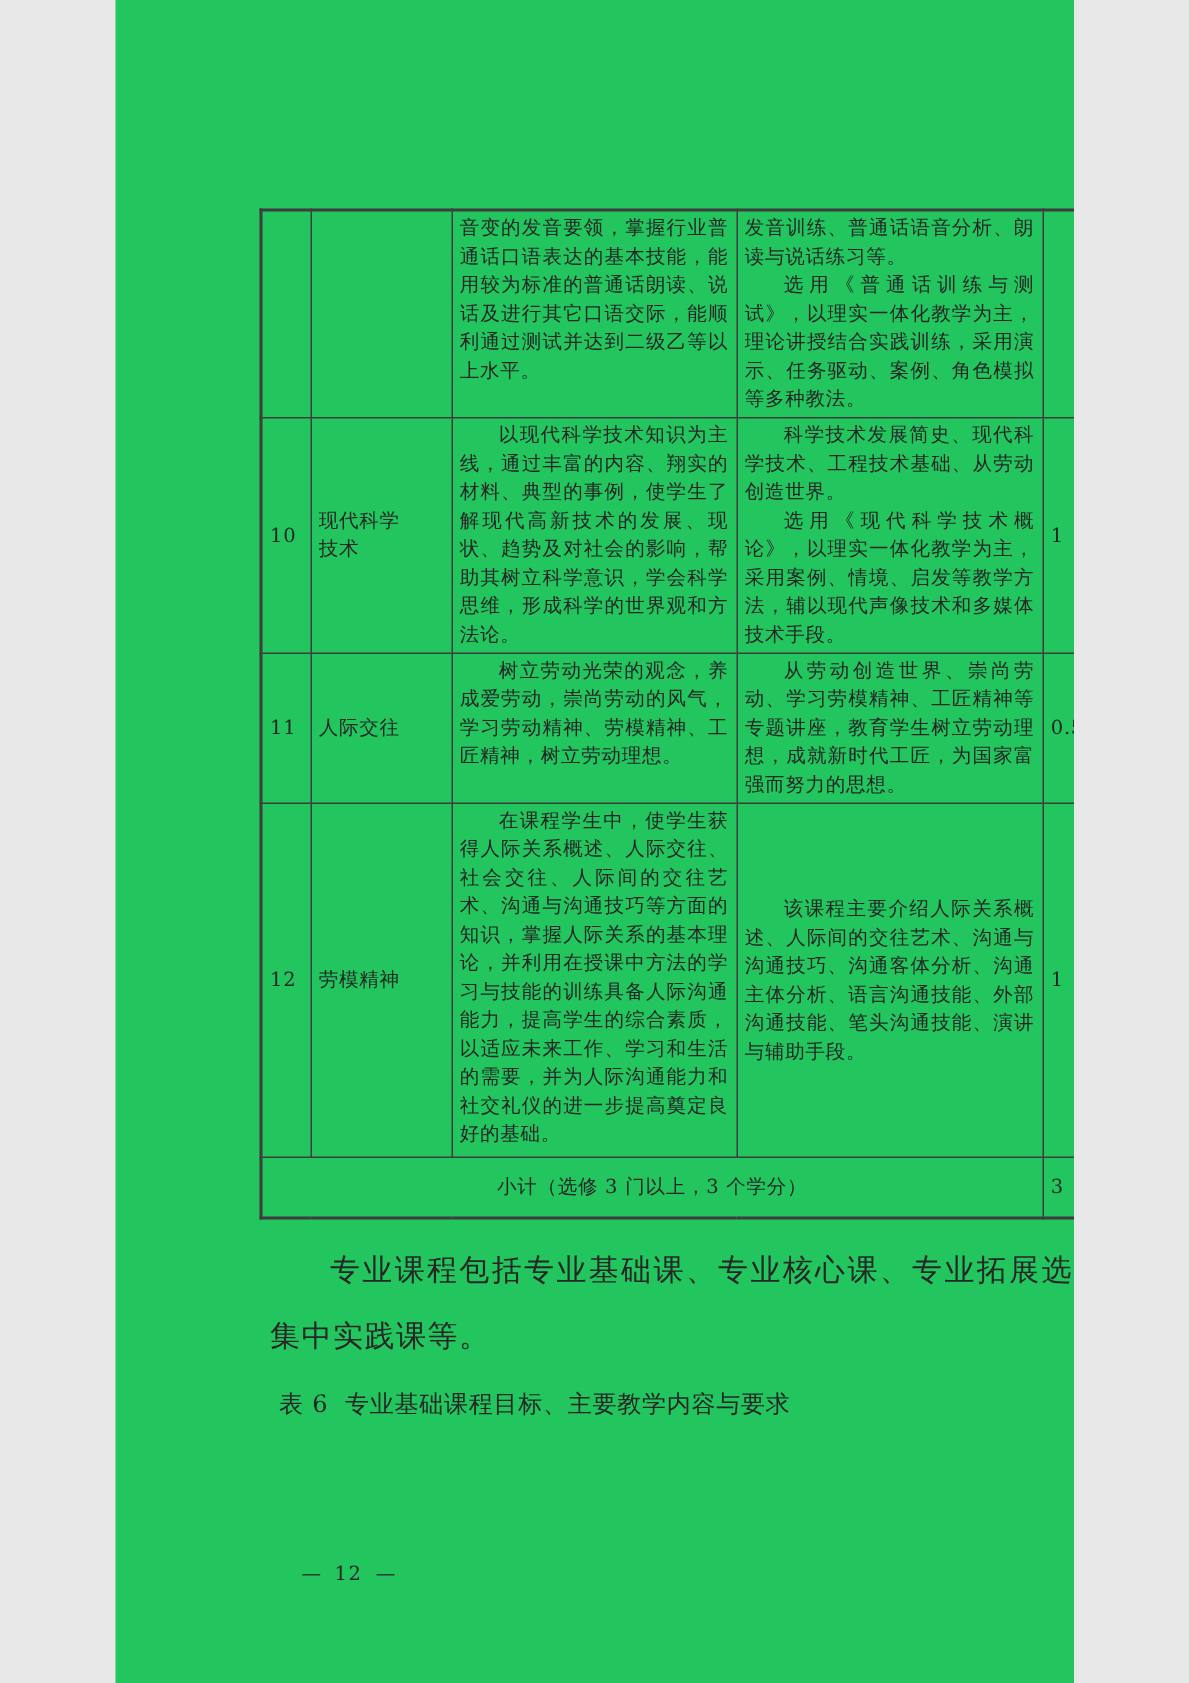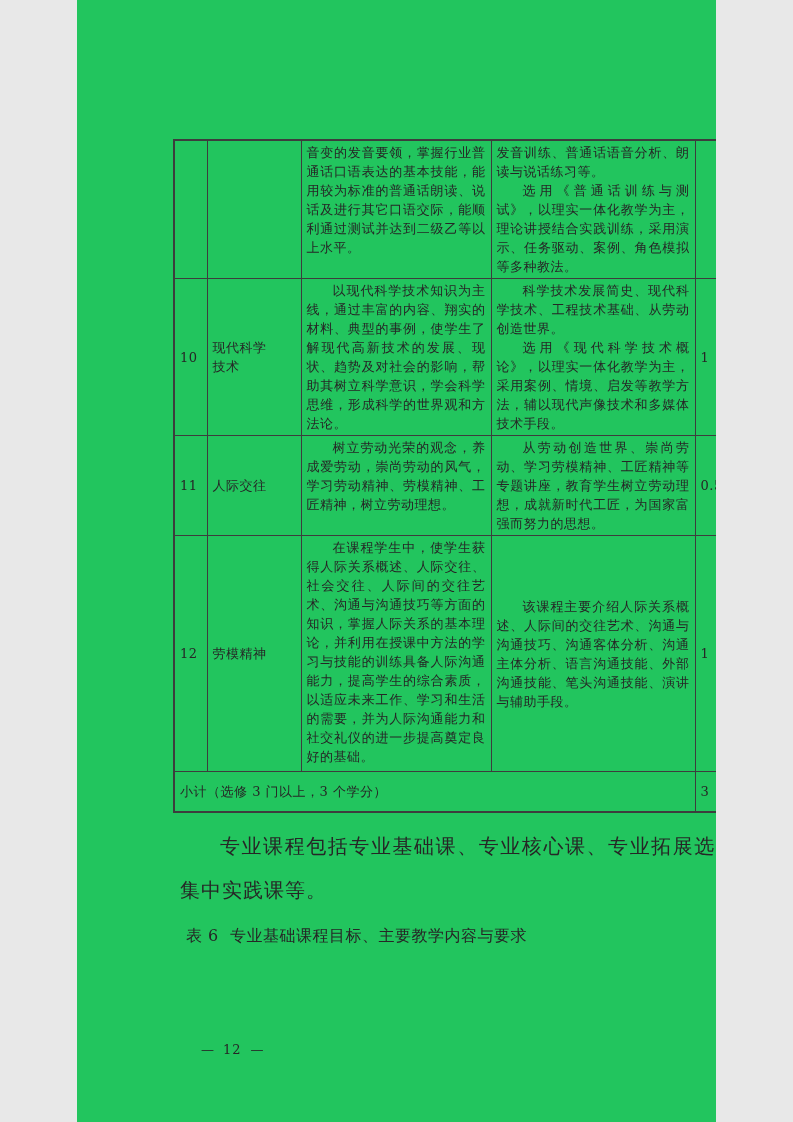--- a/index.html
+++ b/index.html
@@ -32,21 +32,21 @@
   tr.r-10{height:148px;}
   tr.r-11{height:95px;}
   tr.r-12{height:236px;}
   tr.r-sub{height:40px;}
   td.c-num{text-align:left;vertical-align:middle;font-size:14px;letter-spacing:0;}
   td.c-name{vertical-align:middle;white-space:pre-line;font-size:13.5px;letter-spacing:1px;}
   td.c-obj,td.c-cont{vertical-align:top;text-align:justify;}
   td.v-mid{vertical-align:middle;margin-left:27px;}
   td p{margin:0;}
   td p.indent{text-indent:2em;}
-  td.c-sub{ vertical-align:middle;font-size:13.5px;letter-spacing:0.5px;}
+  td.c-sub{ text-align:center;vertical-align:middle;font-size:13.5px;letter-spacing:0.5px;}
   
   .sec-heading{
     position:absolute;left:103px;top:791px;width:600px;
     font-size:21px;font-weight:bold;letter-spacing:1px;
     padding-left:40px;
   }
   .sec-paragraph{
     position:absolute;left:103px;top:824px;width:600px;
     font-size:20px;line-height:44px;letter-spacing:1px;
     text-indent:2em;text-align:justify;

